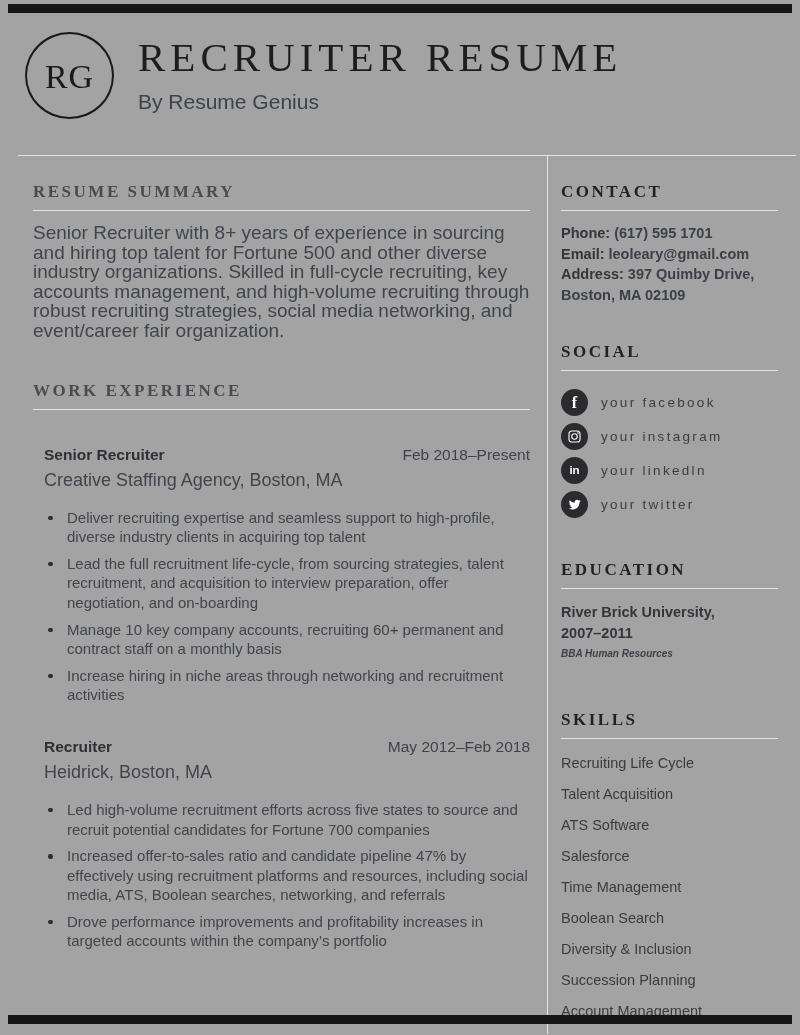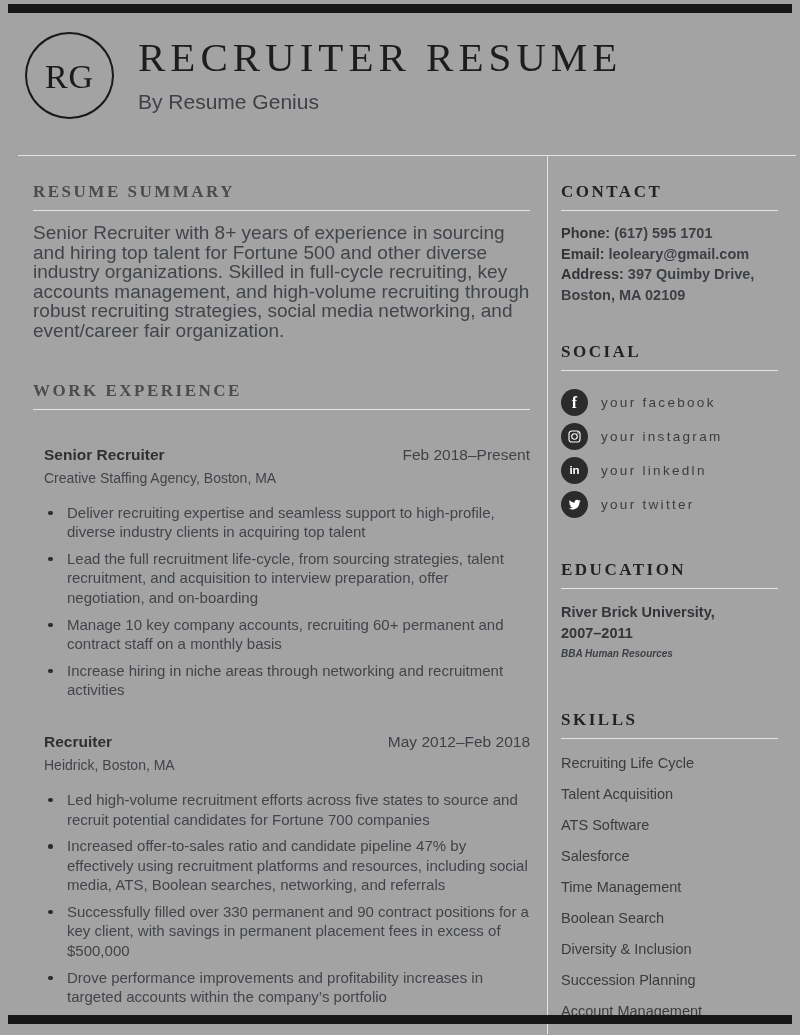--- a/index.html
+++ b/index.html
@@ -49,21 +49,21 @@
   .sec-rule { border:none; border-top:1px solid #e5e5e5; margin-top:8px; }
 
   
   .summary-text { margin-top:12px; font-size:19px; line-height:19.6px; color:#414449; }
   .work-section { margin-top:40px; }
   .job { margin-left:11px; margin-top:36px; }
   .job + .job { margin-top:33px; }
   .job-head { display:flex; justify-content:space-between; align-items:baseline; }
   .job-title { font-size:15.5px; font-weight:bold; color:#2e3033; }
   .job-dates { font-size:15.5px; color:#3f4348; }
-  .job-company { font-size:14px; margin-top:6px; color:#414449; }
+  .job-company { font-size:18px; margin-top:6px; color:#414449; }
   .job-bullets { list-style:none; margin-top:17px; }
   .job-bullets li {
     position:relative; padding-left:23px; margin-bottom:7px;
     font-size:15px; line-height:19.6px; color:#414449;
   }
   .job-bullets li::before {
     content:""; position:absolute; left:4px; top:8px;
     width:4.5px; height:4.5px; border-radius:50%; background:#2c2c2e;
   }
 
@@ -140,21 +140,20 @@
 
         <div class="job">
           <div class="job-head">
             <span class="job-title">Recruiter</span>
             <span class="job-dates">May 2012–Feb 2018</span>
           </div>
           <div class="job-company">Heidrick, Boston, MA</div>
           <ul class="job-bullets">
             <li>Led high-volume recruitment efforts across five states to source and recruit potential candidates for Fortune 700 companies</li>
             <li>Increased offer-to-sales ratio and candidate pipeline 47% by effectively using recruitment platforms and resources, including social media, ATS, Boolean searches, networking, and referrals</li>
-            <li>Successfully filled over 330 permanent and 90 contract positions for a key client, with savings in permanent placement fees in excess of $500,000</li>
             <li>Drove performance improvements and profitability increases in targeted accounts within the company’s portfolio</li>
           </ul>
         </div>
       </section>
     </div>
 
     <div class="col-right">
 
       <section>
         <div class="sec-heading">CONTACT</div>

